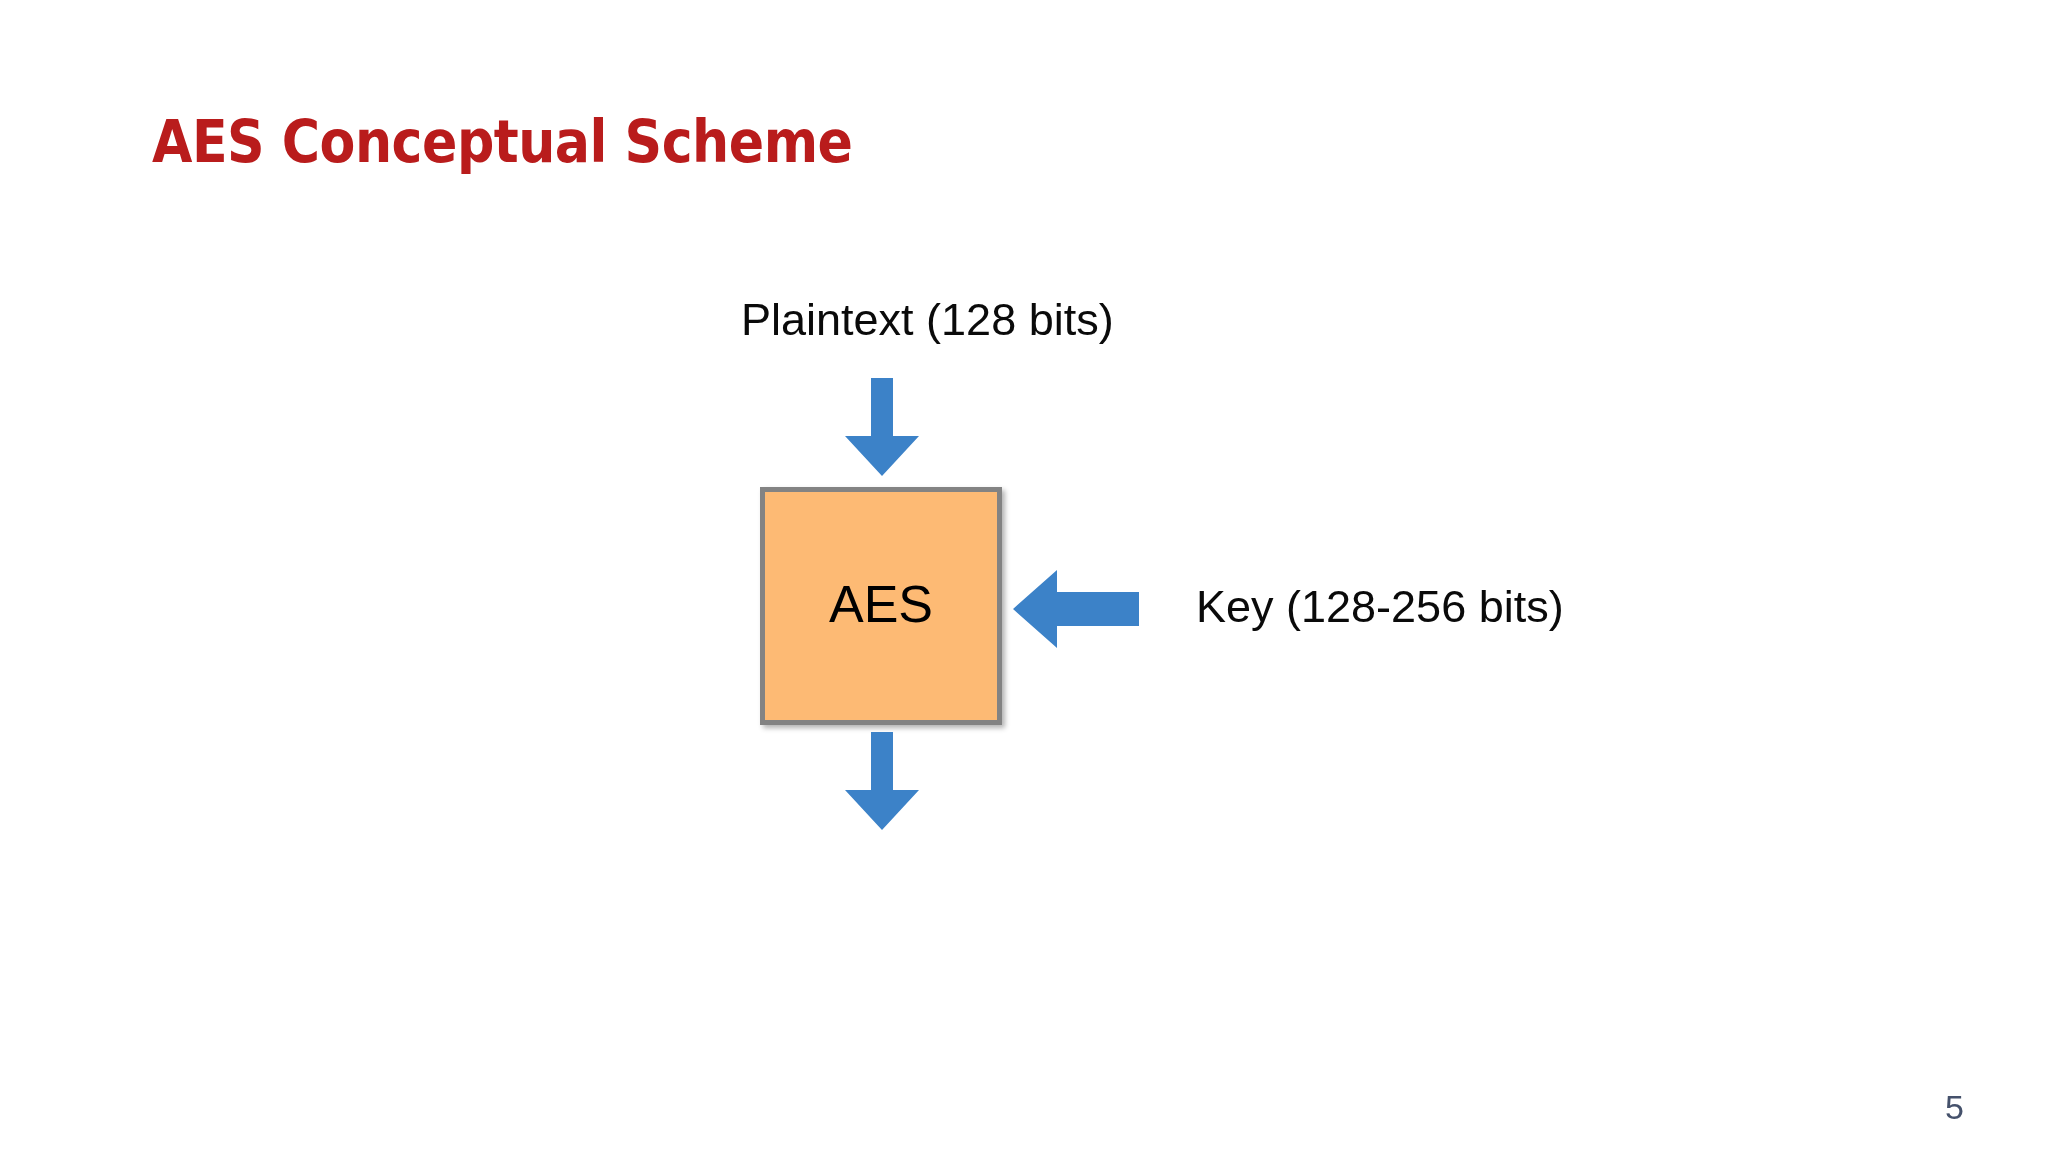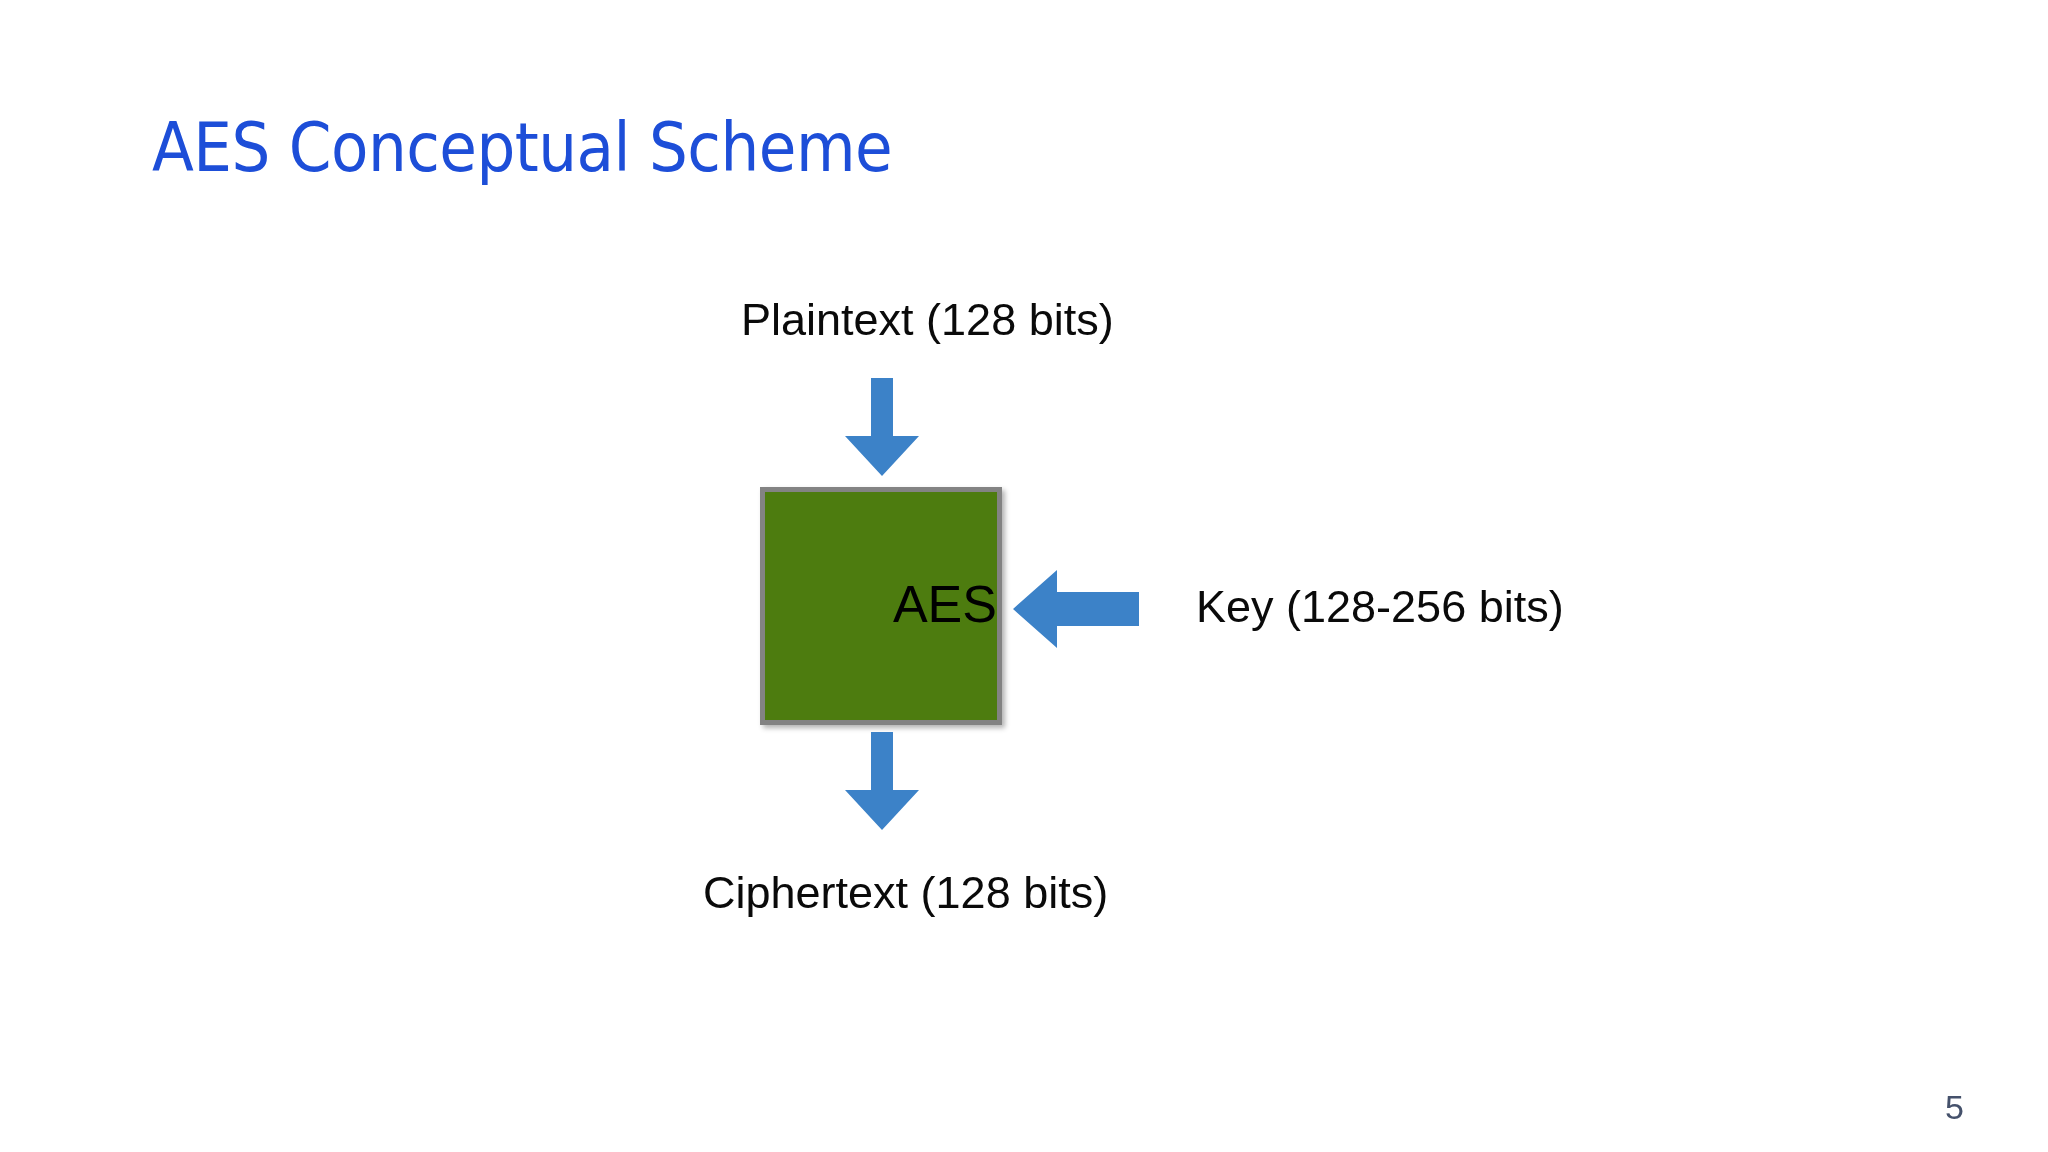--- a/index.html
+++ b/index.html
@@ -22,25 +22,25 @@
     position: absolute;
     inset: 0;
     background: #ffffff;
   }
 
   
   .slide-title {
     position: absolute;
     left: 152px;
     top: 112px;
-    font-size: 68px;
+    font-size: 58px;
     line-height: 1.05;
-    font-weight: 400;
+    font-weight: 700;
     letter-spacing: -0.5px;
-    color: #1d4ed8;
+    color: #b91c1c;
     white-space: nowrap;
     font-family: "DejaVu Sans Condensed", "Liberation Sans", sans-serif;
   }
 
   
   .diagram {
     position: absolute;
     left: 0;
     top: 0;
     width: 2048px;
@@ -75,27 +75,27 @@
     margin-left: 44px;
   }
 
   
   .aes-box {
     position: absolute;
     left: 760px;
     top: 487px;
     width: 242px;
     height: 238px;
-    background: #4d7c0f;
+    background: #fdba74;
     border: 5px solid #838383;
     box-sizing: border-box;
     box-shadow: 3px 3px 5px rgba(0,0,0,0.30);
     display: flex;
     align-items: center;
-    justify-content: flex-end;
+    justify-content: center;
   }
   .aes-box-text {
     font-size: 52px;
     line-height: 1;
     color: #000000;
     font-family: "Liberation Sans", sans-serif;
     transform: translateY(-2px);
   }
 
   
@@ -162,19 +162,18 @@
     </div>
 
     <div class="dg-label label-key">Key (128-256 bits)</div>
 
     <div class="arrow arrow-down-bottom">
       <svg viewBox="0 0 74 98" width="74" height="98" xmlns="http://www.w3.org/2000/svg">
         <polygon points="26,0 48,0 48,58 74,58 37,98 0,58 26,58" fill="#3C82C8"></polygon>
       </svg>
     </div>
 
-    <div class="dg-label label-ciphertext">Ciphertext (128 bits)</div>
 
   </div>
 
   <div class="page-number">5</div>
 
 </div>
 
 </body></html>

